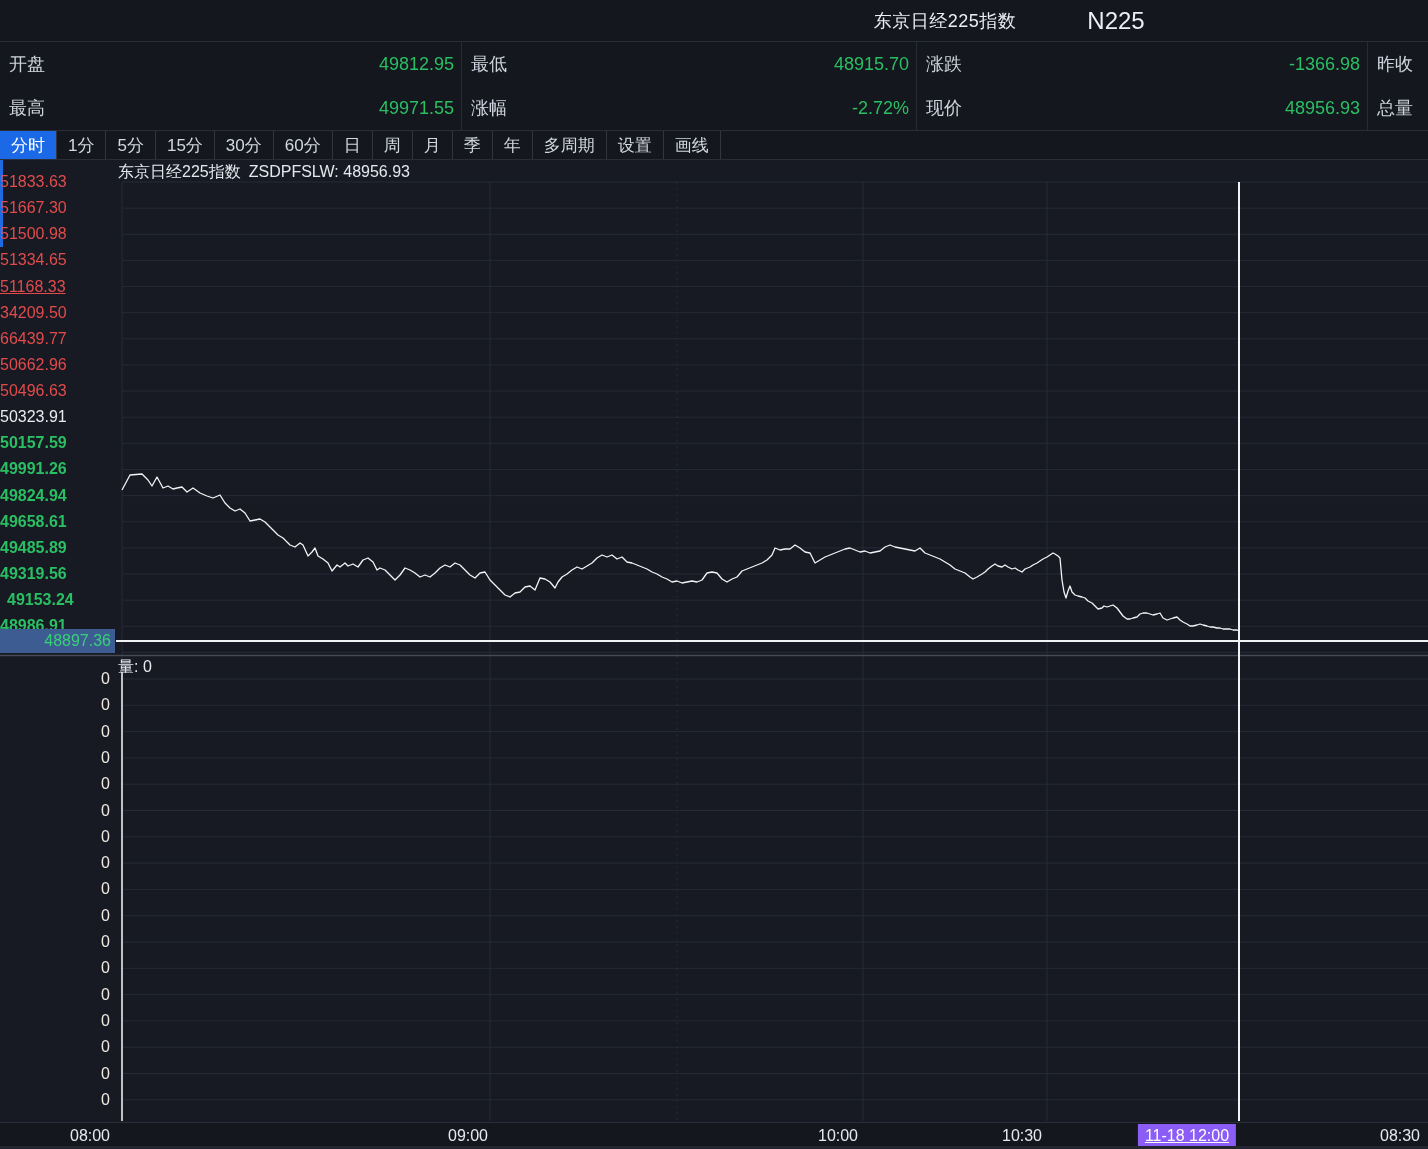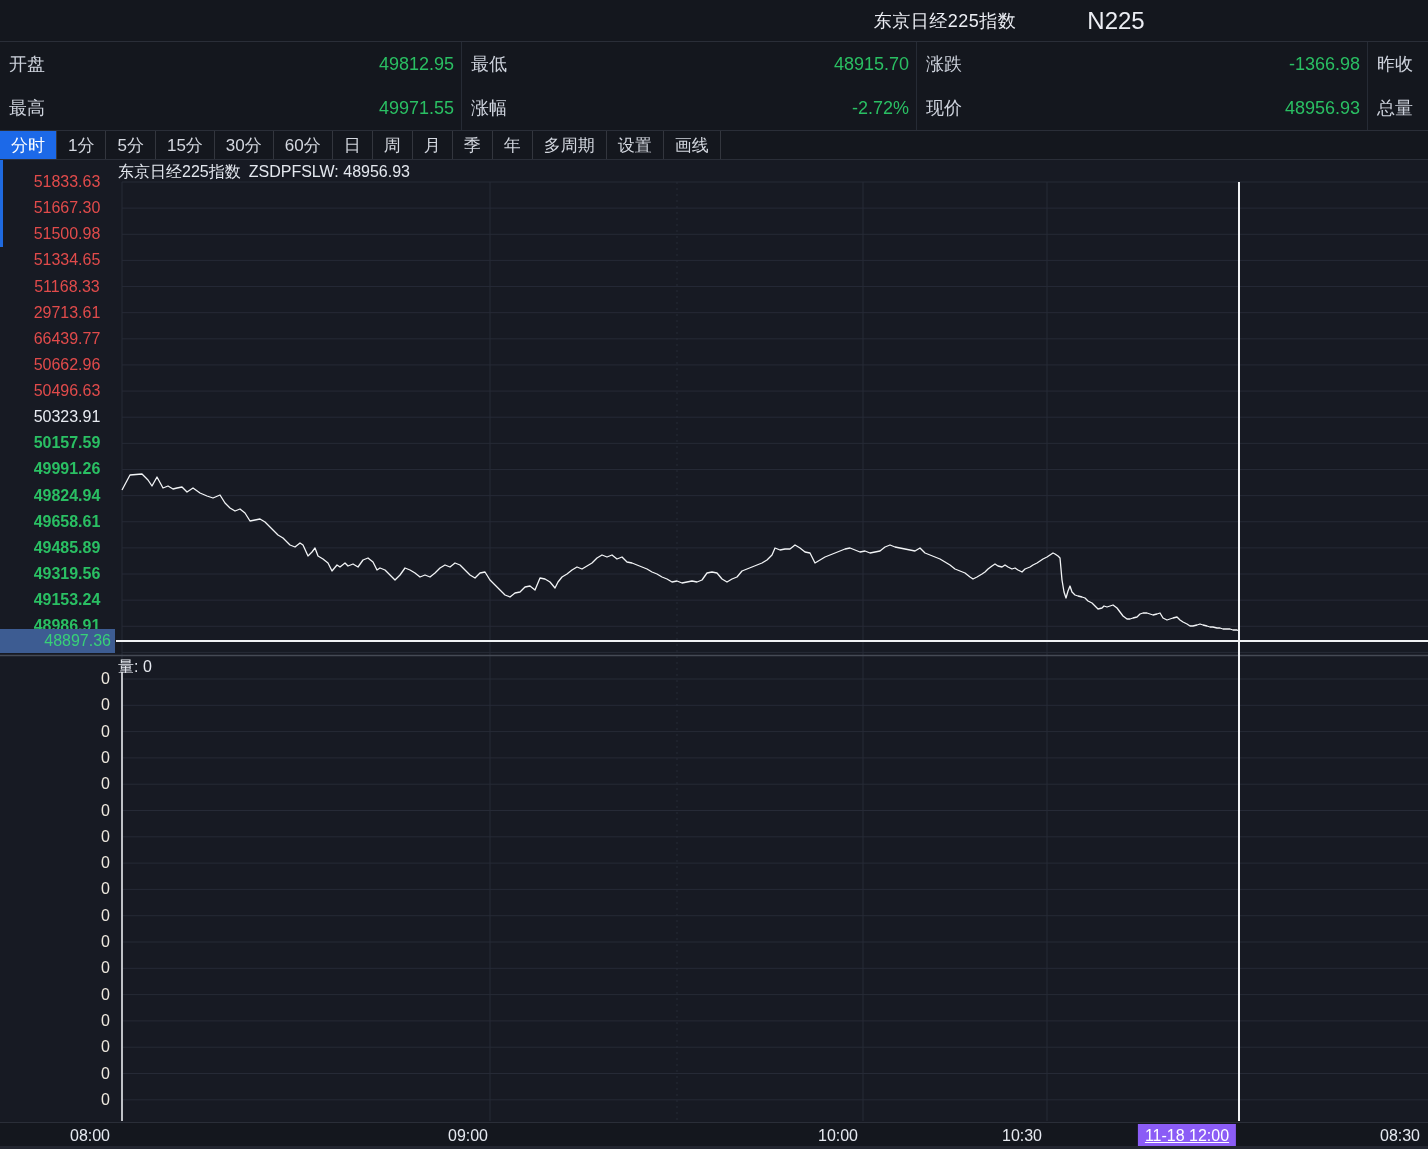--- a/index.html
+++ b/index.html
@@ -21,21 +21,21 @@
   .icell .lbl{color:#ced3dd;}
   .icell .val{color:#2abf63;}
   
   .tabbar{position:absolute;left:0;top:131px;width:100%;height:28px;background:#14171e;border-bottom:1px solid #2a2e38;display:flex;align-items:stretch;font-size:17px;}
   .tab{display:flex;align-items:center;padding:0 11px;border-right:1px solid #33363e;color:#d4d8e0;white-space:nowrap;cursor:default;}
   .tab.active{background:#1c69e8;color:#ffffff;}
   
   .chart-svg{position:absolute;left:0;top:0;width:1428px;height:1149px;}
   .chart-title{position:absolute;left:118px;top:162px;font-size:16px;color:#e3e7ee;white-space:nowrap;}
   .chart-title .quote{margin-left:8px;}
-  .price-label{position:absolute;left:12px;width:110px;text-align:center;font-size:16px;line-height:20px;height:20px;}
+  .price-label{position:absolute;left:0;width:110px;text-align:left;font-size:16px;line-height:20px;height:20px;}
   .price-label.up{color:#e14b4b;}
   .price-label.flat{color:#e8ebf2;}
   .price-label.down{color:#2abf63;font-weight:bold;}
   .cross-tag{position:absolute;left:0;top:629px;width:115px;height:24px;background:#3d5c92;color:#38d178;font-size:16px;line-height:24px;text-align:right;padding-right:4px;box-sizing:border-box;}
   .vol-title{position:absolute;left:118px;top:657px;font-size:16px;color:#e6e9f0;}
   .vol-zero{position:absolute;left:0;width:110px;text-align:right;font-size:16px;line-height:18px;height:18px;color:#efe9df;}
   
   .timebar{position:absolute;left:0;top:1122px;width:100%;height:27px;background:#14171e;border-top:1px solid #2a2e38;}
   .time-label{position:absolute;top:4px;transform:translateX(-50%);font-size:16px;color:#e6e9f0;white-space:nowrap;}
   .time-label.hl{background:#8b5cf6;color:#ffffff;top:1px;padding:3px 7px;text-decoration:underline;}
@@ -165,33 +165,33 @@
 
   <div class="chart-title">
     <span>东京日经225指数</span><span class="quote">ZSDPFSLW: 48956.93</span>
   </div>
 
   <div id="price-axis">
       <div class="price-label up" style="top: 172px;">51833.63</div>
       <div class="price-label up" style="top: 198.135px;">51667.30</div>
       <div class="price-label up" style="top: 224.27px;">51500.98</div>
       <div class="price-label up" style="top: 250.405px;">51334.65</div>
-      <div class="price-label up" style="top: 276.54px;">51168.33</div>
-      <div class="price-label up" style="top: 302.675px;">29713.61</div>
+      <div class="price-label up" style="top: 276.54px; text-decoration: underline;">51168.33</div>
+      <div class="price-label up" style="top: 302.675px;">34209.50</div>
       <div class="price-label up" style="top: 328.81px;">66439.77</div>
       <div class="price-label up" style="top: 354.945px;">50662.96</div>
       <div class="price-label up" style="top: 381.08px;">50496.63</div>
       <div class="price-label flat" style="top: 407.215px;">50323.91</div>
       <div class="price-label down" style="top: 433.35px;">50157.59</div>
       <div class="price-label down" style="top: 459.485px;">49991.26</div>
       <div class="price-label down" style="top: 485.62px;">49824.94</div>
       <div class="price-label down" style="top: 511.755px;">49658.61</div>
       <div class="price-label down" style="top: 537.89px;">49485.89</div>
       <div class="price-label down" style="top: 564.025px;">49319.56</div>
-      <div class="price-label down" style="top: 590.16px;">49153.24</div>
+      <div class="price-label down" style="top: 590.16px; margin-left: 7px;">49153.24</div>
       <div class="price-label down" style="top: 616.295px;">48986.91</div>
     </div>
 
   <div class="cross-tag" style="z-index: 3;">48897.36</div>
 
   <div class="vol-title">量: 0</div>
   <div id="vol-axis">
       <div class="vol-zero" style="top: 670px;">0</div>
       <div class="vol-zero" style="top: 696.3px;">0</div>
       <div class="vol-zero" style="top: 722.6px;">0</div>

